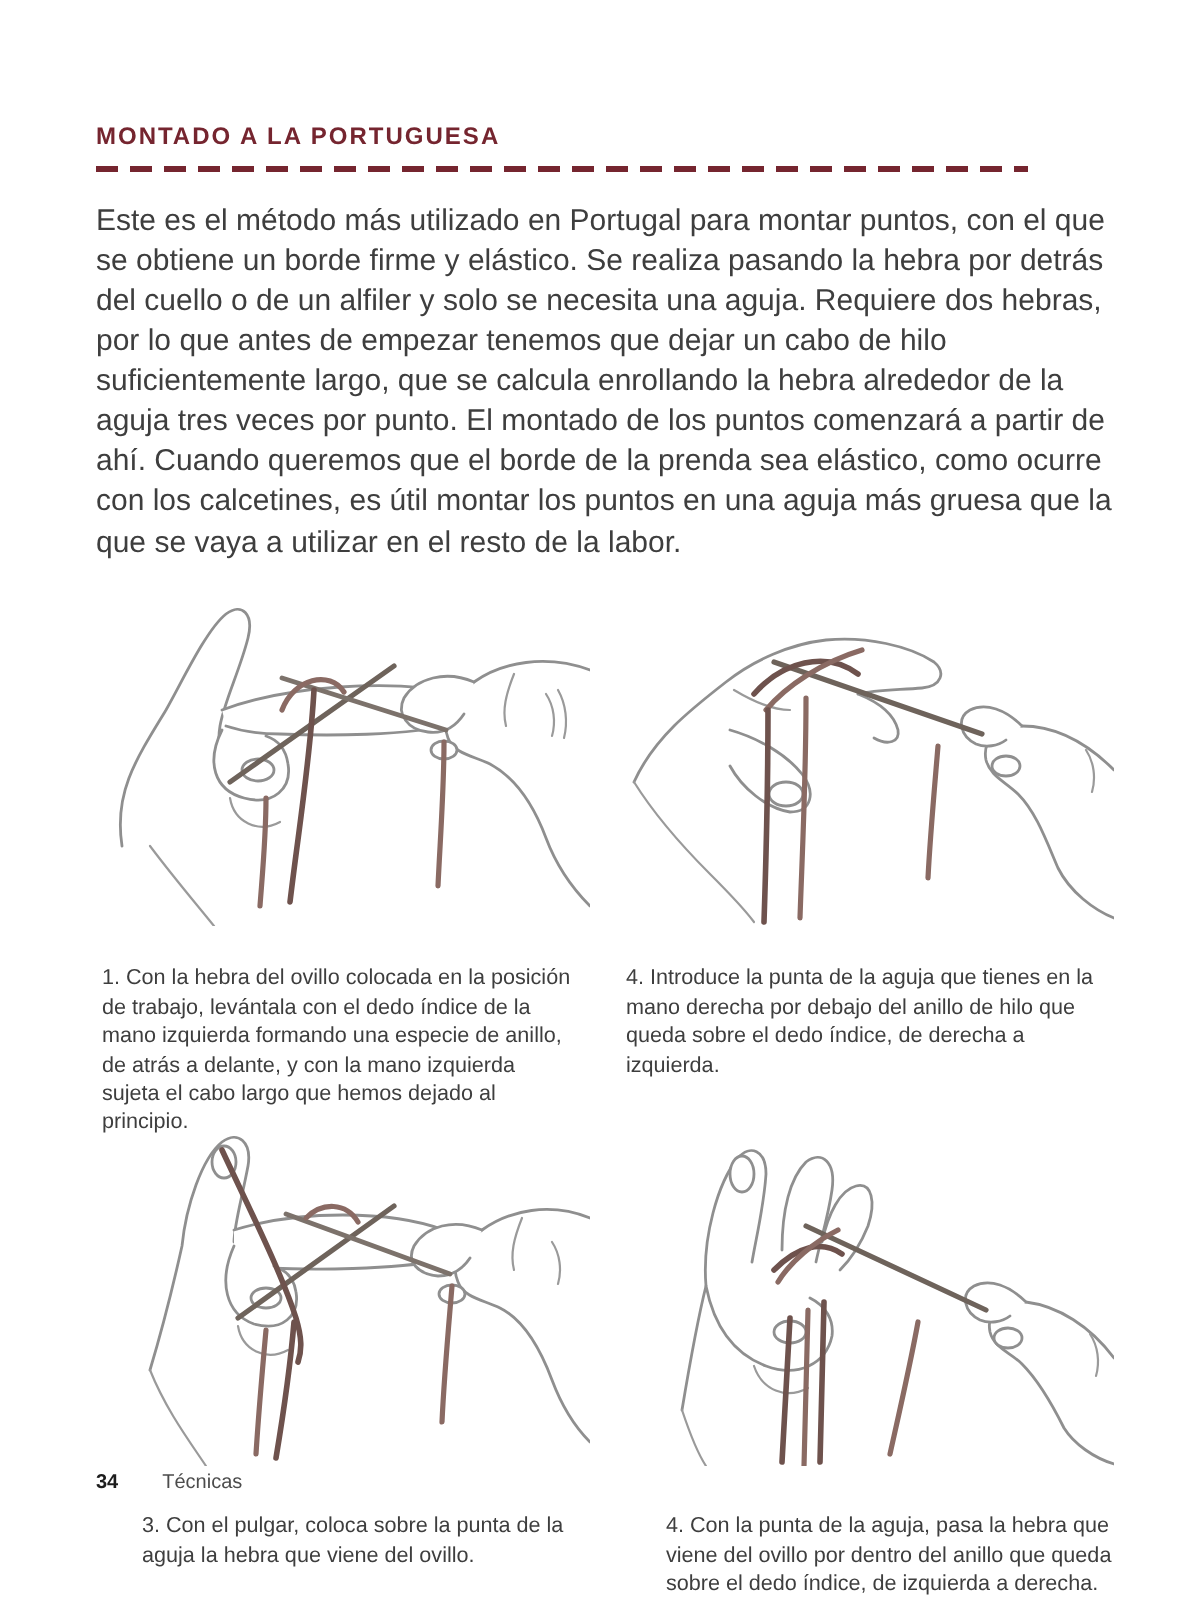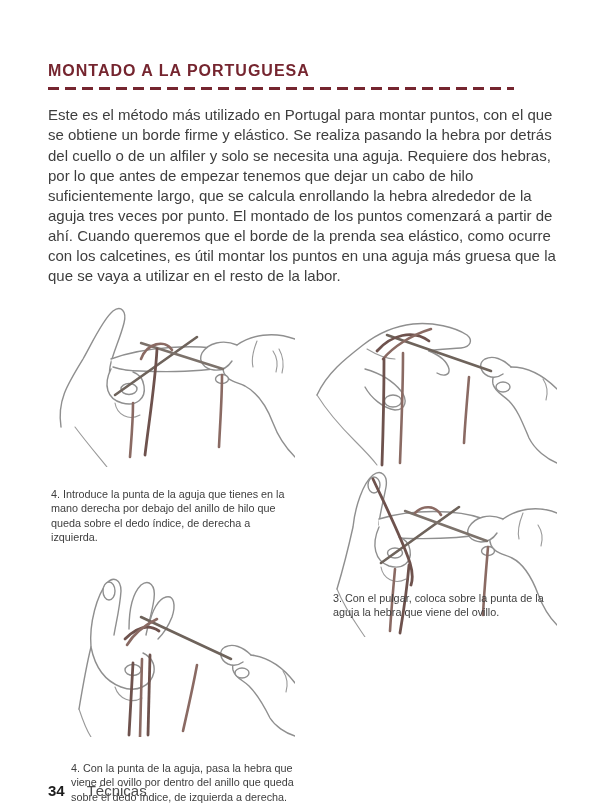--- a/index.html
+++ b/index.html
@@ -9,21 +9,21 @@
     margin:0 auto;
     background:#ffffff;
     font-family:"Liberation Sans", sans-serif;
     color:#3e3e3e;
     overflow:hidden;
     box-sizing:border-box;
     padding:62px 45px 0 45px;
   }
   .title{
     margin:0 0 0 3px;
-    font-size:16px;
+    font-size:12px;
     font-weight:bold;
     letter-spacing:1px;
     color:#75252f;
     line-height:1.15;
   }
   .dash-rule{
     margin:7px 0 0 3px;
     width:466px;height:3px;
     background:repeating-linear-gradient(90deg,#75252f 0 11px,transparent 11px 17px);
   }
@@ -47,22 +47,22 @@
     padding:9px 2px 0 6px;
     font-size:10.8px;
     line-height:1.33;
     color:#3e3e3e;
     width:244px;
     box-sizing:border-box;
   }
   .caption.row2{padding-top:13px;margin-left:20px;}
   .page-footer{
     position:absolute;
-    left:48px;top:782px;
-    font-size:15px;
+    left:48px;top:736px;
+    font-size:10px;
     display:flex;align-items:baseline;gap:22px;
   }
   .pnum{font-weight:bold;color:#1d1d1d;}
   .section{color:#4c4c4c;}
   
   .h{fill:#fff;stroke:#8f8f8f;stroke-width:1.4;stroke-linecap:round;stroke-linejoin:round;}
   .d{fill:none;stroke:#9a9a9a;stroke-width:1.1;stroke-linecap:round;}
   .n{stroke:#6e635b;stroke-width:2.6;stroke-linecap:round;}
   .n2{stroke:#7c726b;stroke-width:2.4;stroke-linecap:round;}
   .y{fill:none;stroke:#8a6a63;stroke-width:2.6;stroke-linecap:round;}
@@ -123,20 +123,21 @@
         </g>
         <line class="n" x1="184" y1="74" x2="80" y2="38"></line>
         <path class="ydark" d="M70,54 C84,38 106,32 122,44"></path>
         <path class="y" d="M124,32 C104,38 86,50 76,62"></path>
         <path class="ydark" d="M77,62 C77,100 76,138 75,168"></path>
         <path class="y" d="M96,56 C96,98 94,136 93,166"></path>
         <path class="y" d="M162,80 C160,104 158,126 157,146"></path>
       </svg>
     </div>
 
+    <p class="caption">1. Con la hebra del ovillo colocada en la posición de trabajo, levántala con el dedo índice de la mano izquierda formando una especie de anillo, de atrás a delante, y con la mano izquierda sujeta el cabo largo que hemos dejado al principio.</p>
 
     <p class="caption">4. Introduce la punta de la aguja que tienes en la mano derecha por debajo del anillo de hilo que queda sobre el dedo índice, de derecha a izquierda.</p>
 
     <div class="illus">
       <svg viewBox="0 0 250 170">
         <g>
           <path class="h" d="M30,122 C36,102 42,78 46,60 C48,40 56,16 66,8 C74,2 81,8 79,20 C76,36 72,50 72,58"></path>
           <ellipse class="h" cx="67" cy="18" rx="6" ry="8"></ellipse>
           <path class="h" d="M72,52 C104,42 150,42 177,52 C187,56 187,64 177,67 C150,72 112,72 88,71 C80,71 75,68 72,64"></path>
           <path class="h" d="M72,60 C64,78 68,94 82,99 C96,103 105,95 103,83 C102,76 98,72 92,70"></path>

